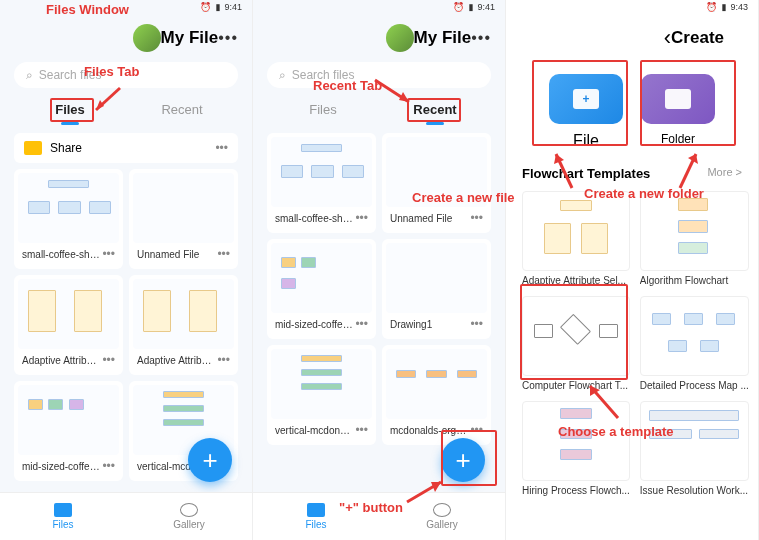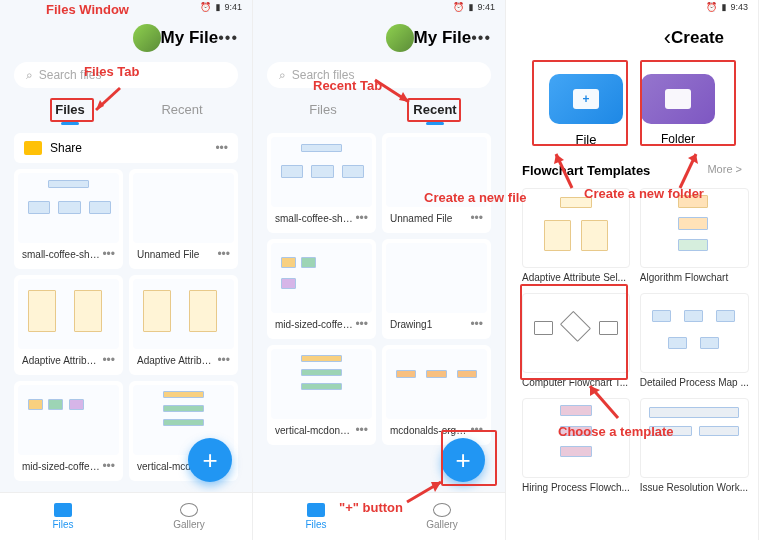--- a/index.html
+++ b/index.html
@@ -286,21 +286,21 @@
     <div class="header">
       <div class="back">‹</div>
       <div class="title">Create</div>
       <div style="width:20px"></div>
     </div>
     <div class="create-btns">
       <div class="create-btn">
         <div class="cb-icon cb-file">
             <div class="cb-glyph"></div>
           </div>
-        <span style="font-size:13px">File</span>
+        <span style="font-size:16px">File</span>
       </div>
       <div class="create-btn">
         <div class="cb-icon cb-folder">
             <div class="cb-glyph"></div>
           </div>
         <span style="font-size:12px">Folder</span>
       </div>
     </div>
     <div class="section-head">
       <span>Flowchart Templates</span>
@@ -369,17 +369,17 @@
     <svg class="arrow" style="left:164px;top:148px" width="36" height="44">
         <path d="M10 40 L26 6" stroke="#e53935" stroke-width="3" fill="none"></path>
         <path d="M26 6 L18 10 L28 16 Z" fill="#e53935"></path>
       </svg>
     <svg class="arrow" style="left:78px;top:380px" width="44" height="44">
         <path d="M34 38 L6 6" stroke="#e53935" stroke-width="3" fill="none"></path>
         <path d="M6 6 L6 16 L16 10 Z" fill="#e53935"></path>
       </svg>
   </div>
 
-  <div class="ann" style="left:424px;top:190px">Create a new file</div>
+  <div class="ann" style="left:412px;top:190px">Create a new file</div>
   <div class="ann" style="left:584px;top:186px">Create a new folder</div>
   <div class="ann" style="left:558px;top:424px">Choose a template</div>
 
 </div>
 
 </body></html>

